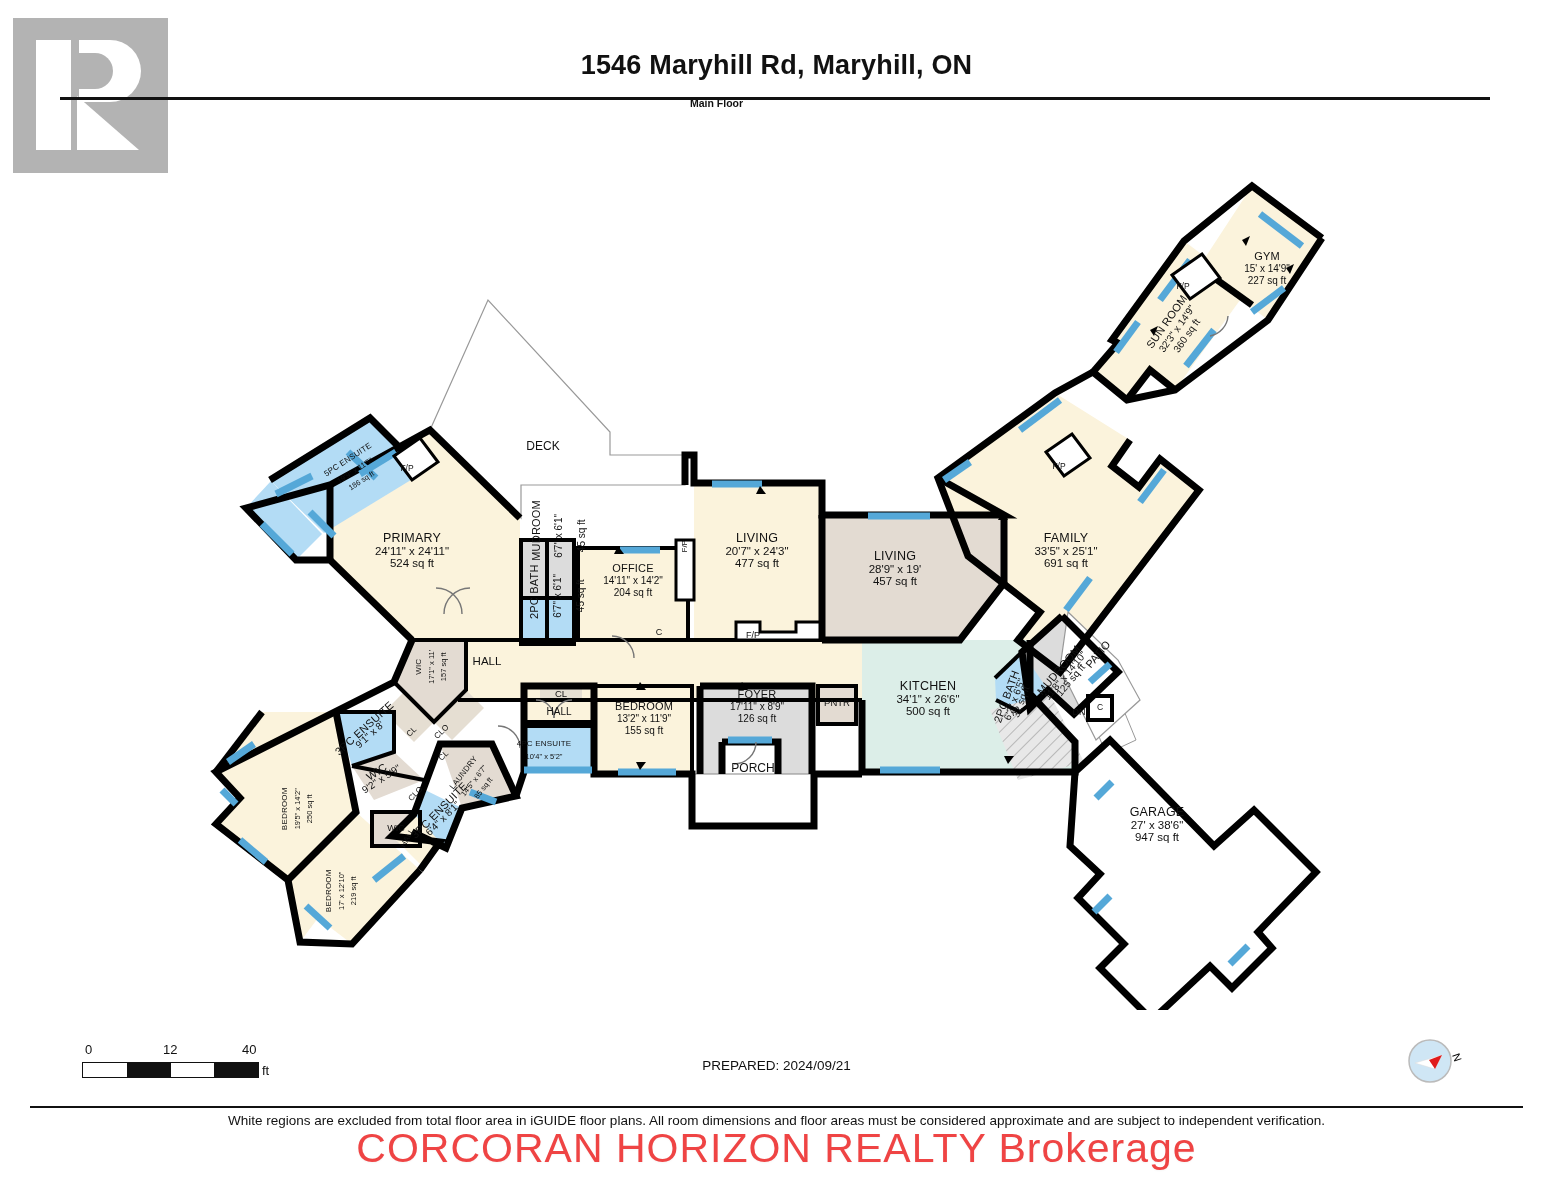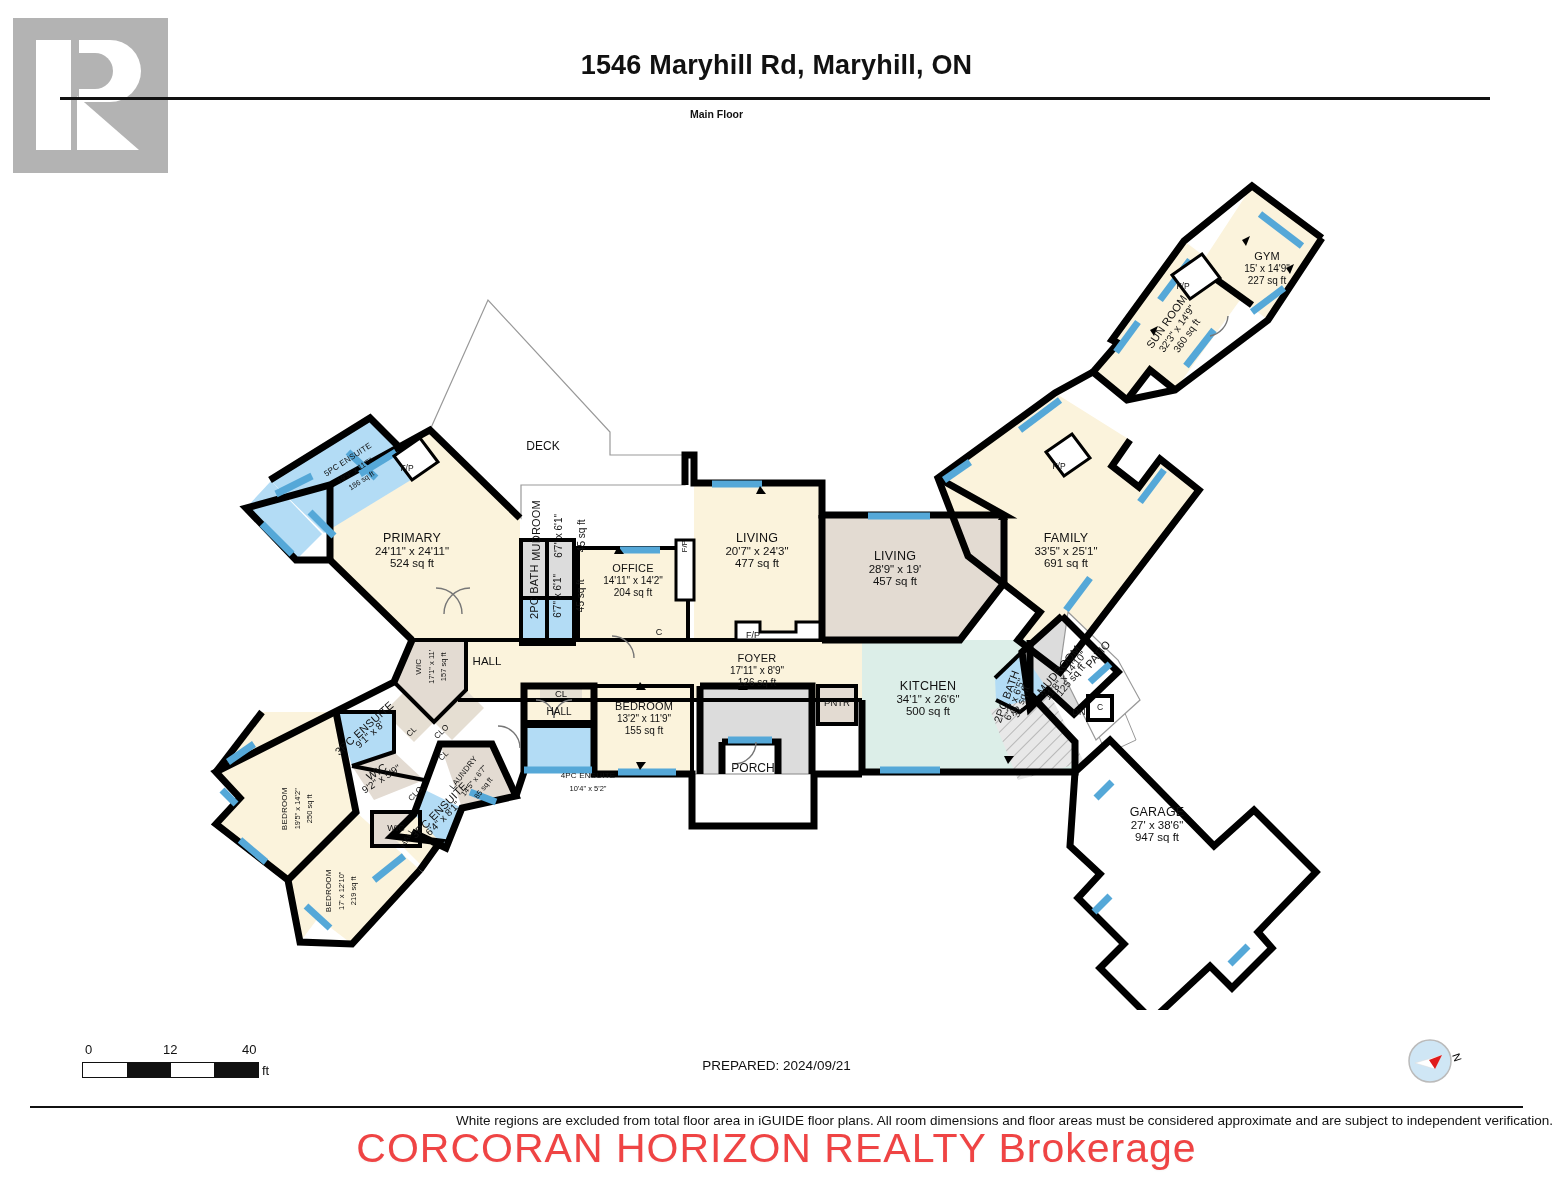--- a/index.html
+++ b/index.html
@@ -16,21 +16,21 @@
   #realtor-logo .mark .leg{position:absolute;left:64px;top:78px;width:0;height:0;
         border-left:0 solid transparent;border-top:54px solid #fff;border-right:62px solid transparent;
         transform:scaleY(-1);}
   #realtor-logo .word{position:absolute;left:0px;top:158px;font-size:40px;letter-spacing:1px;color:#b3b3b3;font-weight:400;}
   #realtor-logo .reg{font-size:15px;vertical-align:super;}
 
   #title{position:absolute;left:0;top:50px;width:1553px;text-align:center;
         font-size:27px;font-weight:bold;letter-spacing:.2px;}
   #titlerule{position:absolute;left:60px;top:97px;width:1430px;height:3px;background:#111;}
 
-  .area-block{position:absolute;left:690px;top:108px;font-size:14.5px;line-height:25px;}
+  .area-block{position:absolute;left:690px;top:97px;font-size:14.5px;line-height:25px;}
   .area-block .lbl{position:absolute;left:0;top:0;font-weight:bold;}
   .area-block .vals{margin-left:95px;}
 
   
   #plan{position:absolute;left:0;top:0;width:1553px;height:1010px;}
   .lbl{position:absolute;text-align:center;line-height:12.5px;
        font-size:10.5px;color:#111;white-space:nowrap;pointer-events:none;}
   .lbl .nm{font-size:11px;letter-spacing:.2px;}
   .lbl .dim{font-size:10px;}
   .lbl.big .nm{font-size:12.5px;}
@@ -43,21 +43,21 @@
 
   
   #scalebar{position:absolute;left:82px;top:1062px;width:175px;height:14px;border:1.5px solid #111;
      background:linear-gradient(to right,#fff 0 25%,#111 25% 50%,#fff 50% 75%,#111 75% 100%);}
   .sctick{position:absolute;font-size:13px;}
   #sc0{left:85px;top:1042px;} #sc12{left:163px;top:1042px;} #sc24{left:242px;top:1042px;}
   #scft{position:absolute;left:262px;top:1063px;font-size:13px;}
   #prepared{position:absolute;left:0;top:1058px;width:1553px;text-align:center;font-size:13.5px;}
   #compass{position:absolute;left:1404px;top:1031px;width:58px;height:58px;}
   #footrule{position:absolute;left:30px;top:1106px;width:1493px;height:2px;background:#111;}
-  #disclaimer{position:absolute;left:0;top:1113px;width:1553px;text-align:right;font-size:13.5px;}
+  #disclaimer{position:absolute;left:0;top:1113px;width:1553px;text-align:center;font-size:13.5px;}
   #watermark{position:absolute;left:0;top:1125px;width:1553px;text-align:center;
       font-size:41px;color:#ef4444;letter-spacing:1px;text-shadow:0 1px 2px #f6f6f6;}
   #watermark .b{font-weight:300;}
 </style>
 </head>
 <body>
 
 <div id="realtor-logo">
   <div class="mark">
     <div class="bar"></div>
@@ -398,26 +398,26 @@
   <div class="nm">3PC ENSUITE</div>
       <div class="dim">6'4" x 8'1"</div>
 </div>
 
 <div class="lbl" style="left:592px;top:700px;width:104px;">
   <div class="nm">BEDROOM</div>
       <div class="dim">13'2" x 11'9"</div>
       <div class="dim">155 sq ft</div>
 </div>
 
-<div class="lbl sm" style="left:552px;top:738px;width:72px;margin-top:32px;">
+<div class="lbl sm" style="left:508px;top:738px;width:72px;">
   <div class="nm">4PC ENSUITE</div>
       <div class="dim">10'4" x 5'2"</div>
 </div>
 
-<div class="lbl" style="left:702px;top:652px;width:110px;">
+<div class="lbl" style="left:702px;top:688px;width:110px;">
   <div class="nm">FOYER</div>
       <div class="dim">17'11" x 8'9"</div>
       <div class="dim">126 sq ft</div>
 </div>
 
 <div class="lbl xs" style="left:1022px;top:664px;width:86px;transform:rotate(-50deg);">
   <div class="nm">MUDROOM</div>
       <div class="dim">11'8" x 14'10"</div>
       <div class="dim">125 sq ft</div>
 </div>

